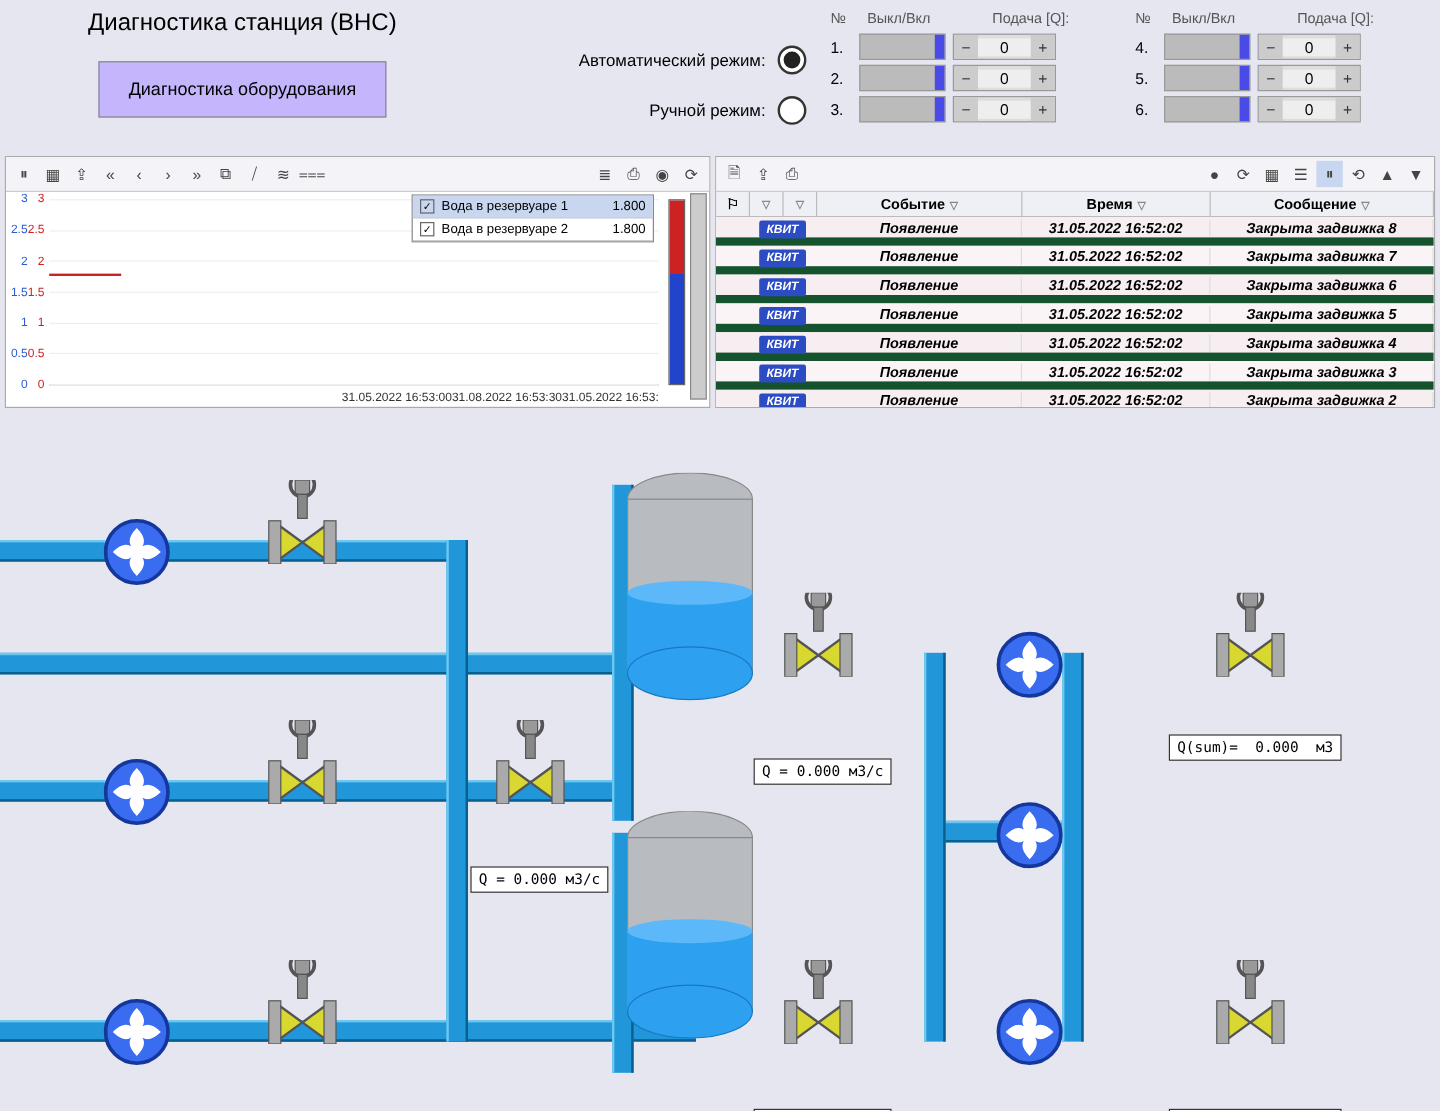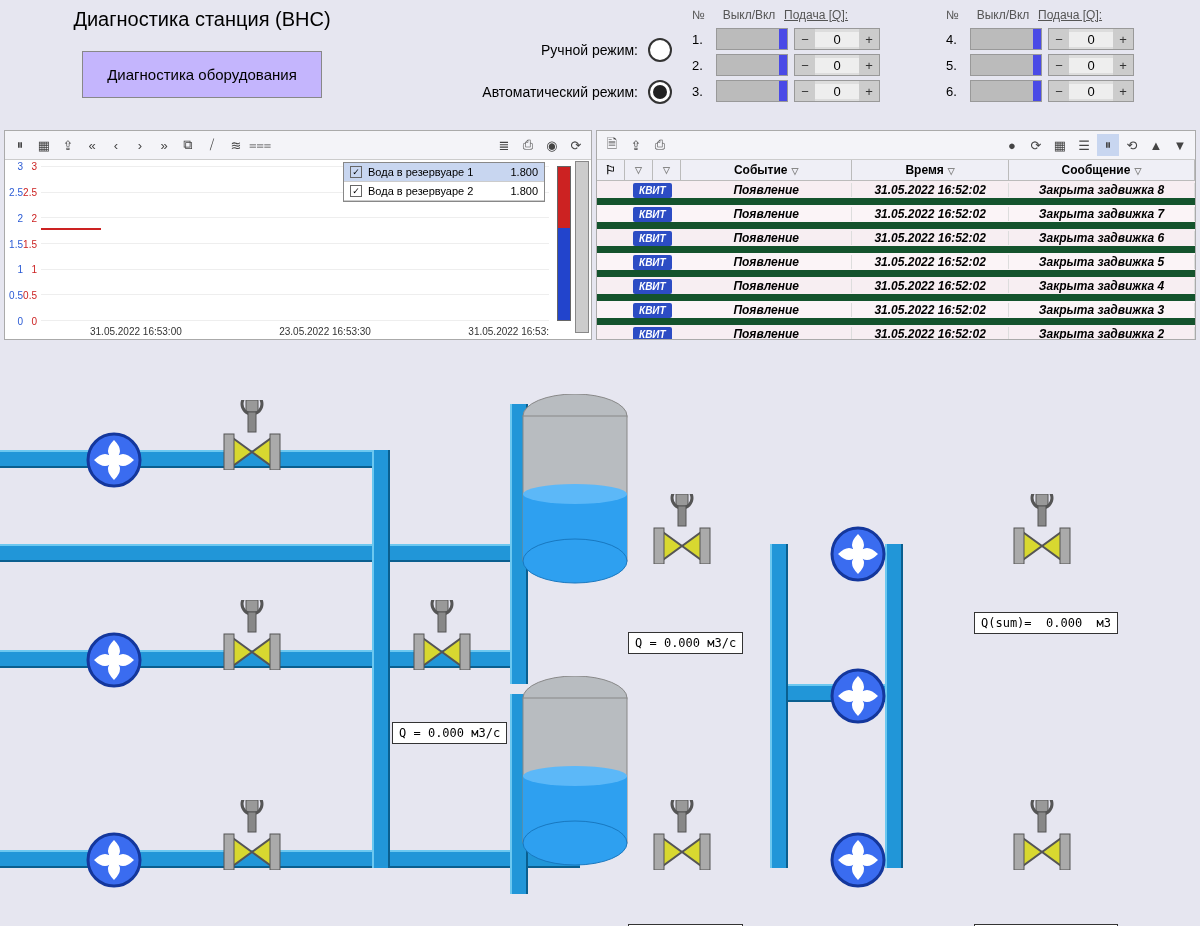--- a/index.html
+++ b/index.html
@@ -11,21 +11,21 @@
 .diag-btn { border: 1px solid #888; background: #c4b5fd; padding: 14px 24px; font-size: 15px; cursor: pointer; }
 
 .mode-col { flex: 0 0 260px; padding-top: 30px; }
 .mode-row { display: flex; justify-content: flex-end; align-items: center; gap: 10px; margin-bottom: 18px; font-size: 14px; }
 .radio-circle { width: 24px; height: 24px; border: 2px solid #333; border-radius: 50%; background: #fff; display: inline-flex; align-items: center; justify-content: center; }
 .radio-circle.sel::after { content: ""; width: 14px; height: 14px; background: #222; border-radius: 50%; }
 
 .pumps-col { flex: 1; display: flex; gap: 12px; }
 .pump-group { flex: 1; }
 .pump-hdr { display: flex; font-size: 12px; color: #555; margin-bottom: 6px; }
-.pump-hdr span:nth-child(1){ width: 22px; } .pump-hdr span:nth-child(2){ flex: 0 0 70px; text-align: center; } .pump-hdr span:nth-child(3){ flex: 1; text-align: left; text-decoration: underline; }
+.pump-hdr span:nth-child(1){ width: 22px; } .pump-hdr span:nth-child(2){ flex: 0 0 70px; text-align: center; } .pump-hdr span:nth-child(3){ flex: 1; text-align: center; }
 .pump-row { display: flex; align-items: center; gap: 6px; margin-bottom: 4px; font-size: 13px; }
 .pump-row .num { width: 18px; }
 .tog { width: 72px; height: 22px; background: #bbb; position: relative; border: 1px solid #999; }
 .tog::after { content: ""; position: absolute; right: 0; top: 0; width: 8px; height: 100%; background: #4a4ae6; }
 .spin { display: flex; align-items: center; border: 1px solid #999; background: #ddd; height: 22px; }
 .spin button { width: 20px; height: 100%; border: none; background: #ccc; cursor: pointer; font-size: 13px; color: #333; }
 .spin .val { width: 44px; text-align: center; font-size: 13px; background: #eee; }
 
 .midrow { display: flex; gap: 4px; height: 210px; padding: 0 4px; }
 .chart-panel, .event-panel { background: #fff; border: 1px solid #aaa; display: flex; flex-direction: column; }
@@ -35,21 +35,21 @@
 .toolbar .ic { width: 22px; height: 22px; border: 1px solid transparent; display: flex; align-items: center; justify-content: center; font-size: 13px; cursor: pointer; color: #444; }
 .toolbar .sp { flex: 1; }
 .chart-body { flex: 1; position: relative; font-size: 10px; }
 .chart-yaxis { position: absolute; left: 2px; top: 6px; bottom: 18px; width: 30px; }
 .chart-yaxis div { position: absolute; right: 0; transform: translateY(-50%); }
 .chart-yaxis .blue { color: #2a5ad4; right: 14px; } .chart-yaxis .red { color: #c22; right: 0; }
 .chart-plot { position: absolute; left: 36px; right: 42px; top: 6px; bottom: 18px; border-bottom: 1px solid #888; }
 .chart-plot .gline { position: absolute; left: 0; right: 0; border-top: 1px solid #eee; }
 .chart-plot .trace { position: absolute; left: 0; width: 60px; border-top: 2px solid #c22; }
 .chart-bar { position: absolute; right: 20px; top: 6px; bottom: 18px; width: 14px; border: 1px solid #666; background: linear-gradient(to bottom, #c22 0%, #c22 40%, #24c 40%, #24c 100%); }
-.chart-xaxis { position: absolute; left: 52px; right: 42px; bottom: 2px; display: flex; justify-content: space-between; font-size: 10px; color: #333; margin-left: 33px; }
+.chart-xaxis { position: absolute; left: 52px; right: 42px; bottom: 2px; display: flex; justify-content: flex-end; font-size: 10px; color: #333; margin-left: 33px; }
 .legend { position: absolute; top: 2px; right: 46px; background: #fff; border: 1px solid #888; font-size: 11px; }
 .legend-row { display: flex; gap: 6px; padding: 3px 6px; border-bottom: 1px solid #ccc; min-width: 200px; cursor: pointer; }
 .legend-row.sel { background: #c8d6f0; }
 .legend-row .ck { width: 12px; height: 12px; border: 1px solid #666; font-size: 9px; text-align: center; line-height: 10px; }
 .legend-row .lab { flex: 1; } .legend-row .lv { }
 .slider { position: absolute; right: 2px; top: 30px; bottom: 6px; width: 14px; background: #ccc; border: 1px solid #888; }
 
 .evt-tbl-hdr { display: flex; background: #efeff6; border-bottom: 1px solid #bbb; font-size: 12px; font-weight: bold; }
 .evt-tbl-hdr > div { padding: 3px 4px; border-right: 1px solid #bbb; display: flex; justify-content: center; gap: 4px; align-items: center; }
 .col-f1 { width: 28px; } .col-f2 { width: 28px; } .col-f3 { width: 28px; }
@@ -74,26 +74,26 @@
 </head>
 <body>
 
 <div class="topbar">
   <div class="title-area">
     <h1>Диагностика станция (ВНС)</h1>
     <button class="diag-btn">Диагностика оборудования</button>
   </div>
   <div class="mode-col">
     <div class="mode-row">
+      <span>Автоматический режим:</span>
+      <span class="radio-circle sel"></span>
+    </div>
+    <div class="mode-row">
       <span>Ручной режим:</span>
       <span class="radio-circle"></span>
-    </div>
-    <div class="mode-row">
-      <span>Автоматический режим:</span>
-      <span class="radio-circle sel"></span>
     </div>
   </div>
   <div class="pumps-col" id="pumps-col">
       <div class="pump-group">
         <div class="pump-hdr">
           <span>№</span>
           <span>Выкл/Вкл</span>
           <span>Подача [Q]:</span>
         </div>
         <div class="pump-row">
@@ -204,21 +204,21 @@
           <div class="gline" style="top:66.66666666666667%"></div>
           <div class="gline" style="top:50%"></div>
           <div class="gline" style="top:33.33333333333334%"></div>
           <div class="gline" style="top:16.666666666666657%"></div>
           <div class="gline" style="top:0%"></div>
           <div class="trace" style="top:40%"></div>
         </div>
       <div class="chart-bar"></div>
       <div class="chart-xaxis" id="xaxis">
           <span>31.05.2022 16:53:00</span>
-          <span>23.05.2022 16:53:30</span>
+          <span>31.08.2022 16:53:30</span>
           <span>31.05.2022 16:53:</span>
         </div>
       <div class="legend" id="legend">
           <div class="legend-row sel">
     <span class="ck">✓</span>
             <span class="lab">Вода в резервуаре 1</span>
             <span class="lv">1.800</span>
           </div>
           <div class="legend-row ">
     <span class="ck">✓</span>

